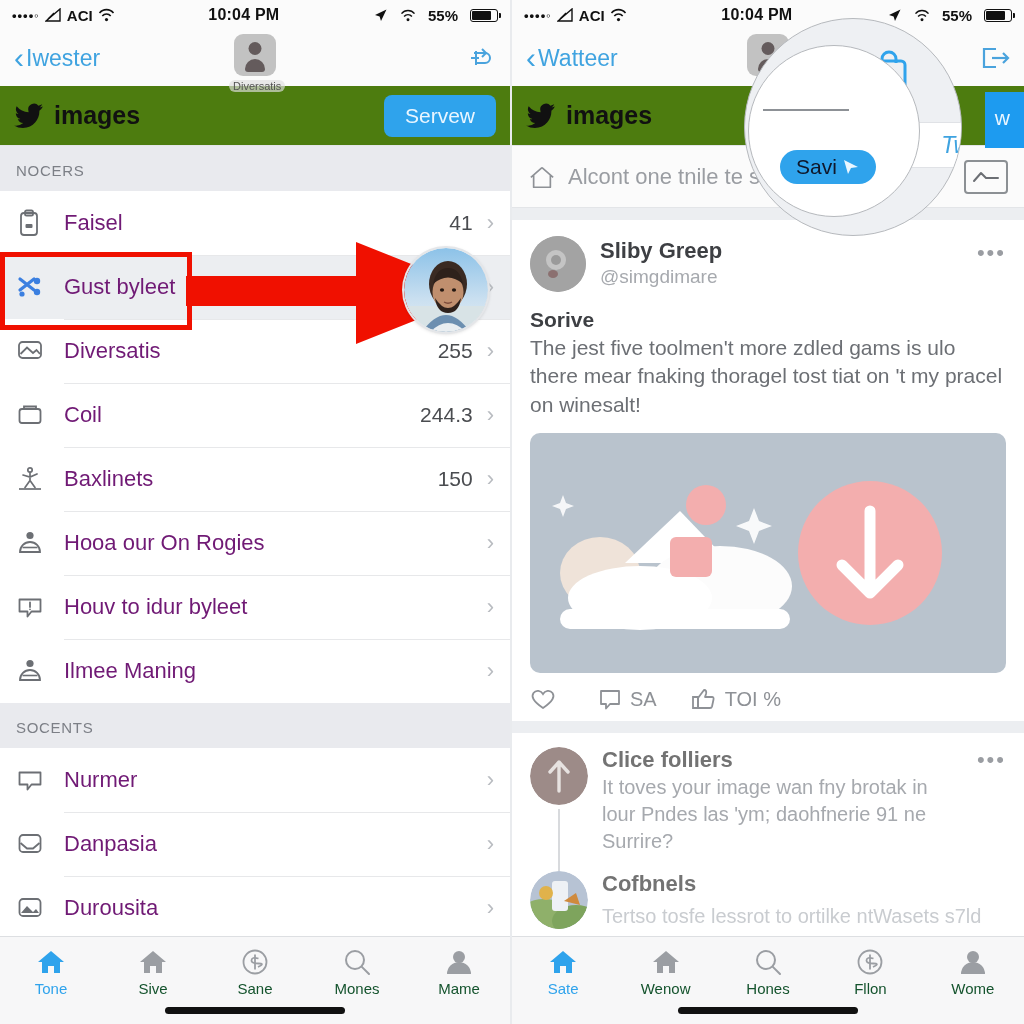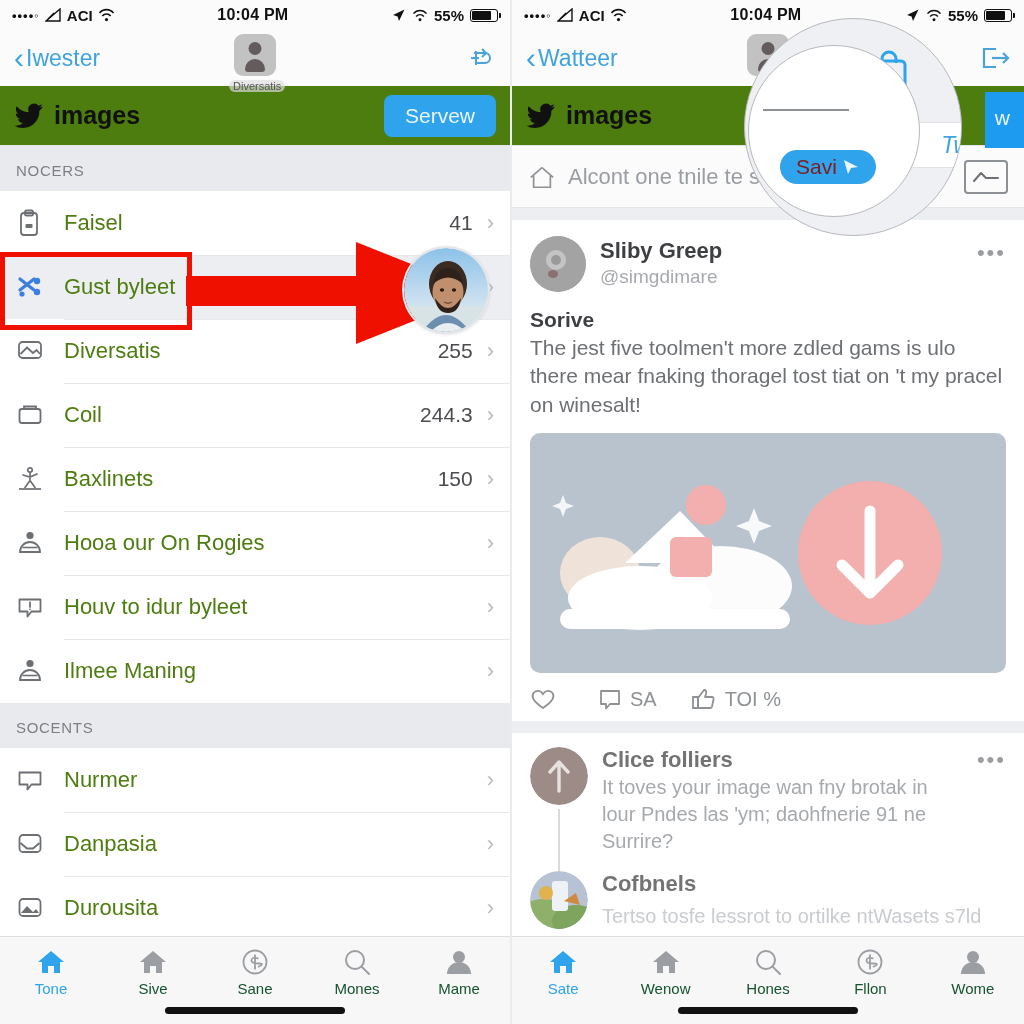--- a/index.html
+++ b/index.html
@@ -15,21 +15,21 @@
   .panel.left { border-right: 2px solid #e9ebee; }
 
   
   .statusbar {
     height: 30px; display: flex; align-items: center;
     padding: 0 12px; font-size: 16px; font-weight: bold; color: #111;
     background: #fbfbfb;
   }
   .sb-left { display: flex; align-items: center; gap: 5px; flex: 0 0 auto; }
   .sb-center { flex: 1; text-align: center; letter-spacing: .2px; }
-  .sb-right { display: flex; align-items: center; gap: 6px; flex: 0 0 auto; }
+  .sb-right { display: flex; align-items: center; gap: 12px; flex: 0 0 auto; }
   .dots { letter-spacing: 1px; font-size: 13px; }
   .carrier { font-size: 15px; }
   .battpct { font-size: 15px; }
   .batt {
     width: 28px; height: 13px; border: 1.6px solid #111; border-radius: 3px;
     position: relative; display: inline-block;
   }
   .batt::after { content:""; position:absolute; right:-4px; top:3.5px; width:2.5px; height:5px; background:#111; border-radius:0 1px 1px 0;}
   .batt i { position:absolute; left:1px; top:1px; bottom:1px; width:72%; background:#111; border-radius:1px; display:block;}
 
@@ -77,21 +77,21 @@
   
   .list { background:#fff; }
   .row {
     display:flex; align-items:center; height: 64px; padding-left: 16px; background:#fff;
     position: relative;
   }
   .row + .row::before {
     content:""; position:absolute; left:64px; right:0; top:0; height:1px; background:#e7e8ea;
   }
   .row .ico { width: 48px; flex: 0 0 48px; display:flex; align-items:center; color:#6c6f74; }
-  .row .lab { flex:1; font-size: 22px; color: #4d7c0f; }
+  .row .lab { flex:1; font-size: 22px; color: #701a75; }
   .row .val { font-size: 21px; color:#4a4c50; margin-right: 14px; }
   .row .chev { color:#b9bcc1; font-size: 22px; font-weight: 300; margin-right: 16px; }
   .row.selected { background: #eceef1; }
   .row.selected .ico { color:#3b7fe0; }
 
   
   .redbox {
     position:absolute; left: 0; top: 252px; width: 192px; height: 78px;
     border: 5px solid #f01000; pointer-events:none; z-index: 40;
   }
@@ -164,21 +164,21 @@
   .bub-bag { position:absolute; left: 120px; top: 28px; color:#2fa3ec;}
   .bub-pill {
     position:absolute; left: 100px; top: 103px; width: 190px; height: 46px;
     background:#fff; border:1px solid #e0e2e6; border-radius: 23px;
     display:flex; align-items:center; justify-content:flex-end; padding-right: 14px;
   }
   .bub-pill span { font-style: italic; font-size: 23px; color:#3fa3e0; }
   .bub-line { position:absolute; left: 14px; top: 63px; width: 86px; height:2px; background:#8d9196;}
   .bub-save {
     position:absolute; left: 268px; top: 150px; z-index: 33;
-    background:#2fa3ec; color:#7f1d1d; border-radius: 18px; font-size: 21px;
+    background:#2fa3ec; color:#0f172a; border-radius: 18px; font-size: 21px;
     padding: 5px 16px; display:flex; align-items:center; gap:5px;justify-content:space-between;
   }
   .bub-blue-slab { position:absolute; right:-1px; top: 92px; width: 40px; height: 56px; background:#1d9bf0; z-index:29;}
   .nav-blue-w { position:absolute; right: 14px; top: 106px; color:#eaf6ff; font-size:21px; z-index:29;}
 
   svg { display:block; }
 </style>
 </head>
 <body>
 

